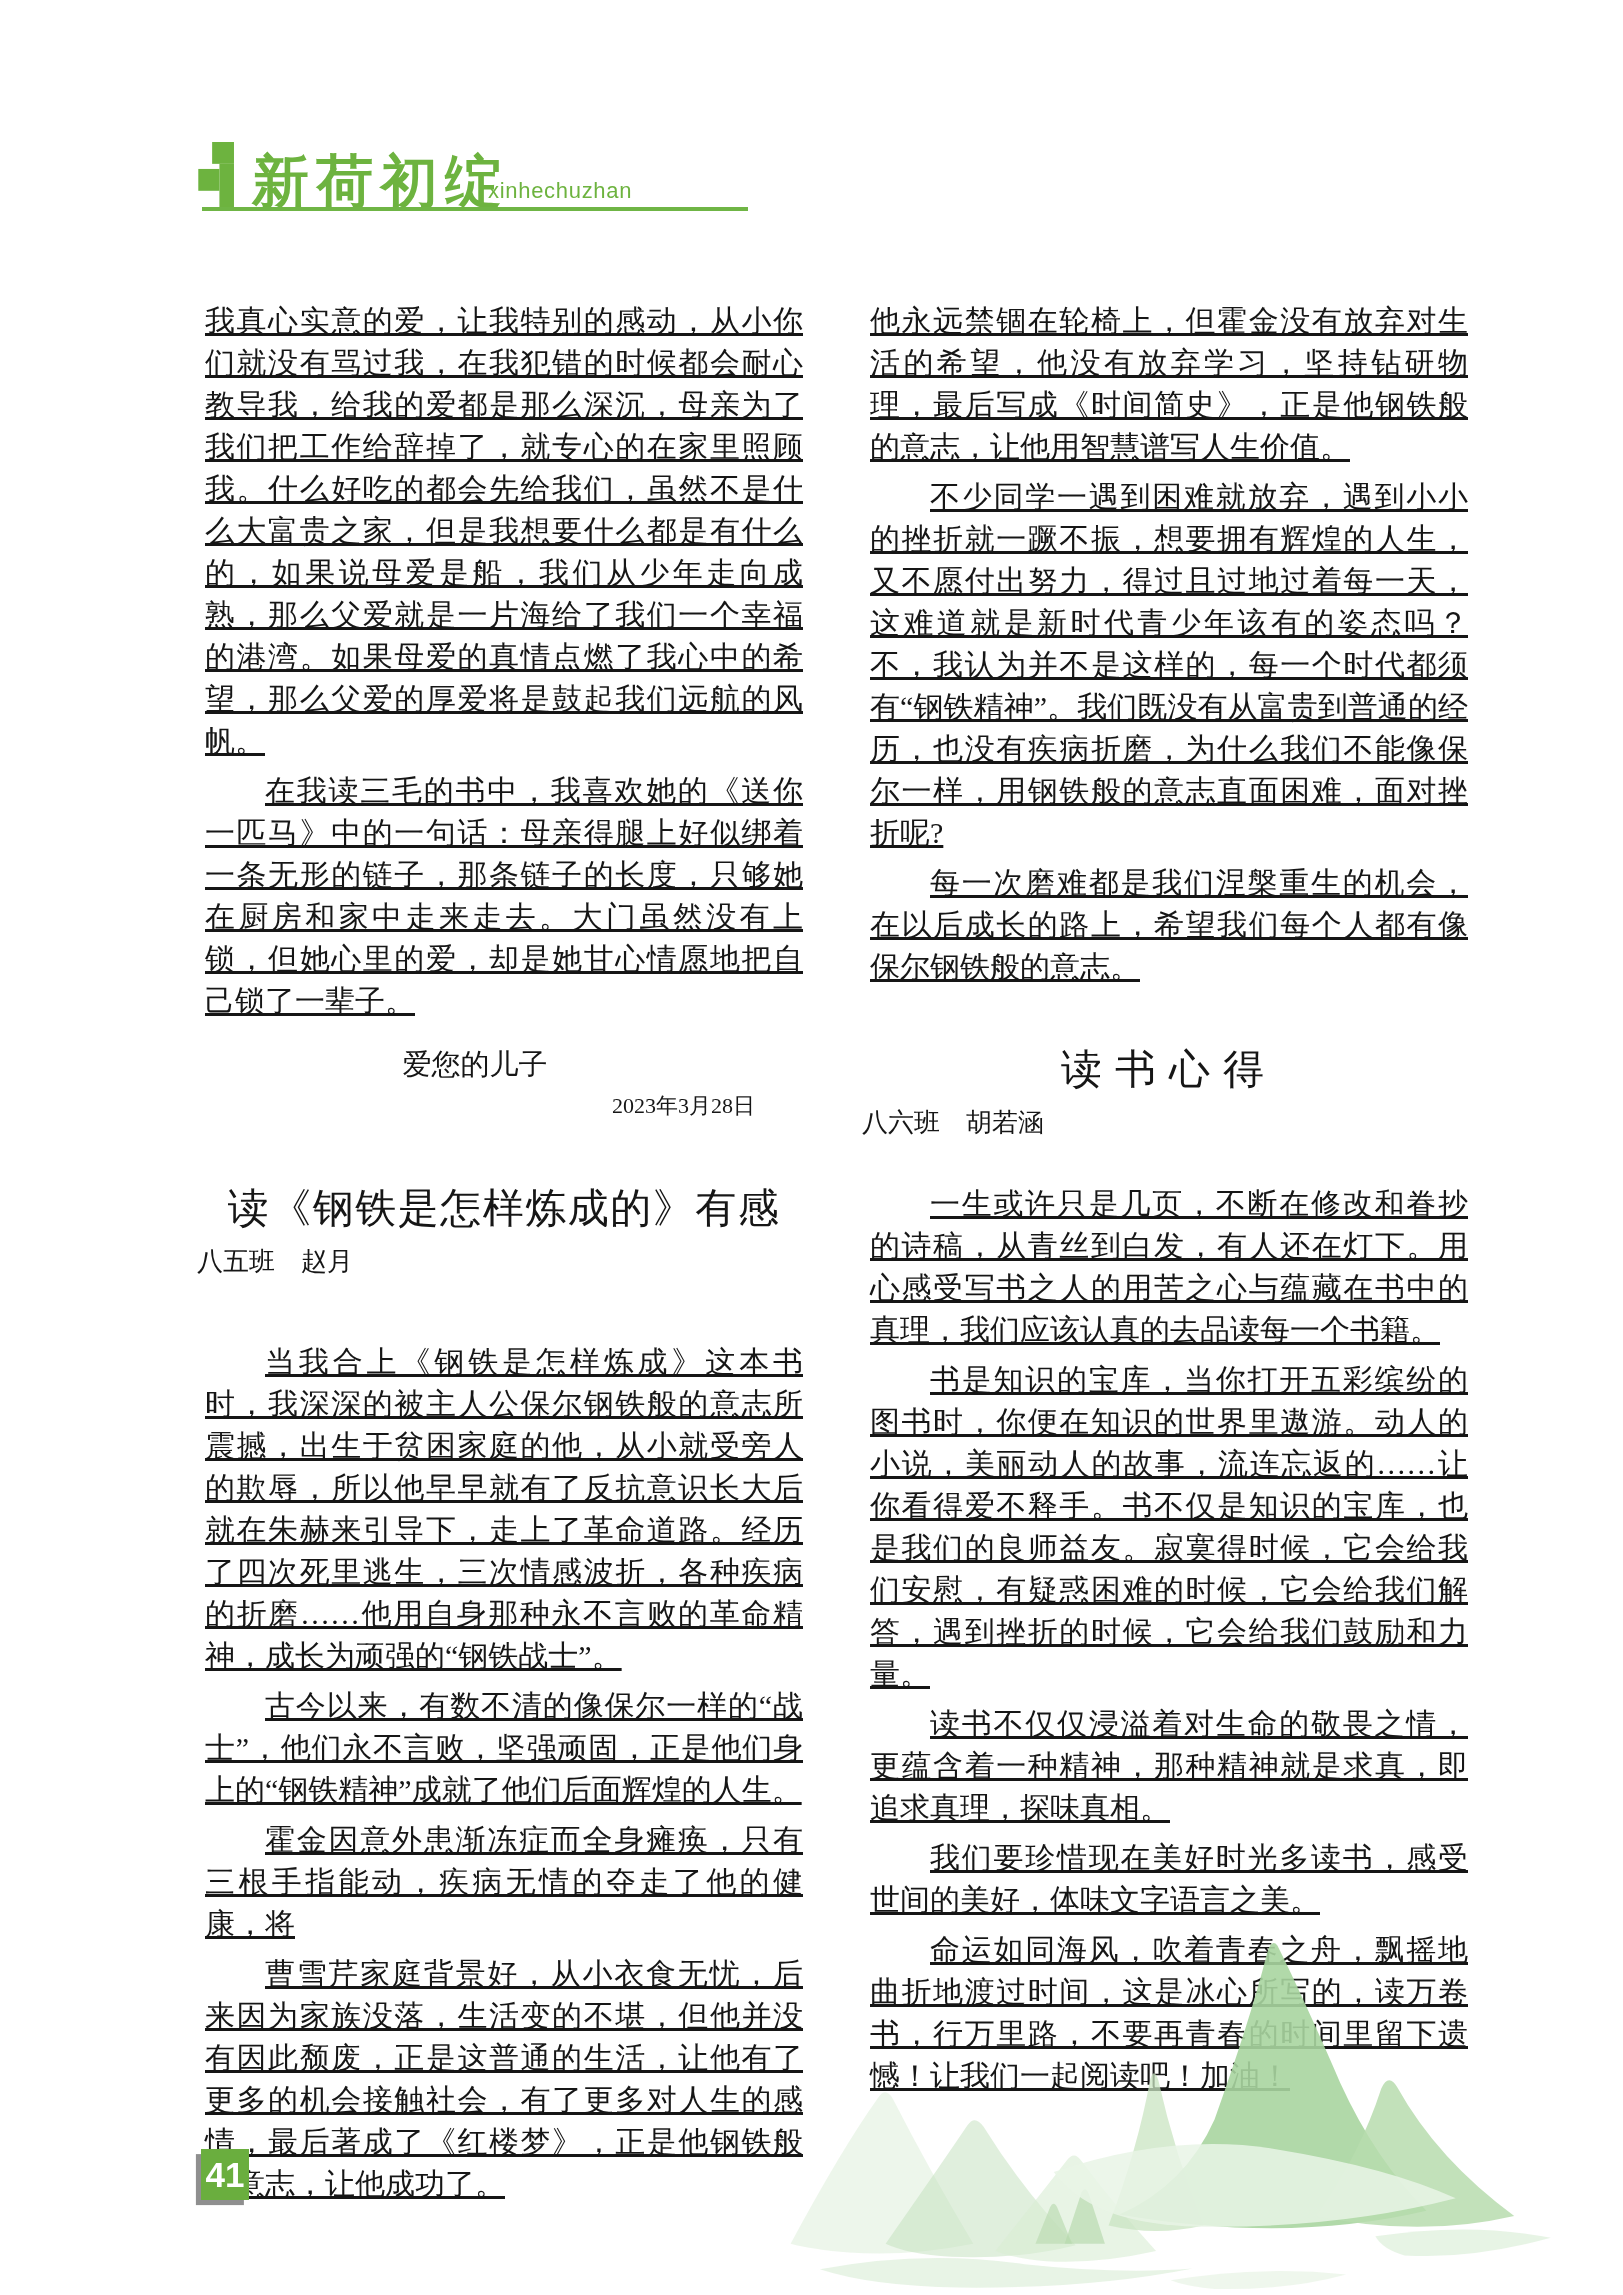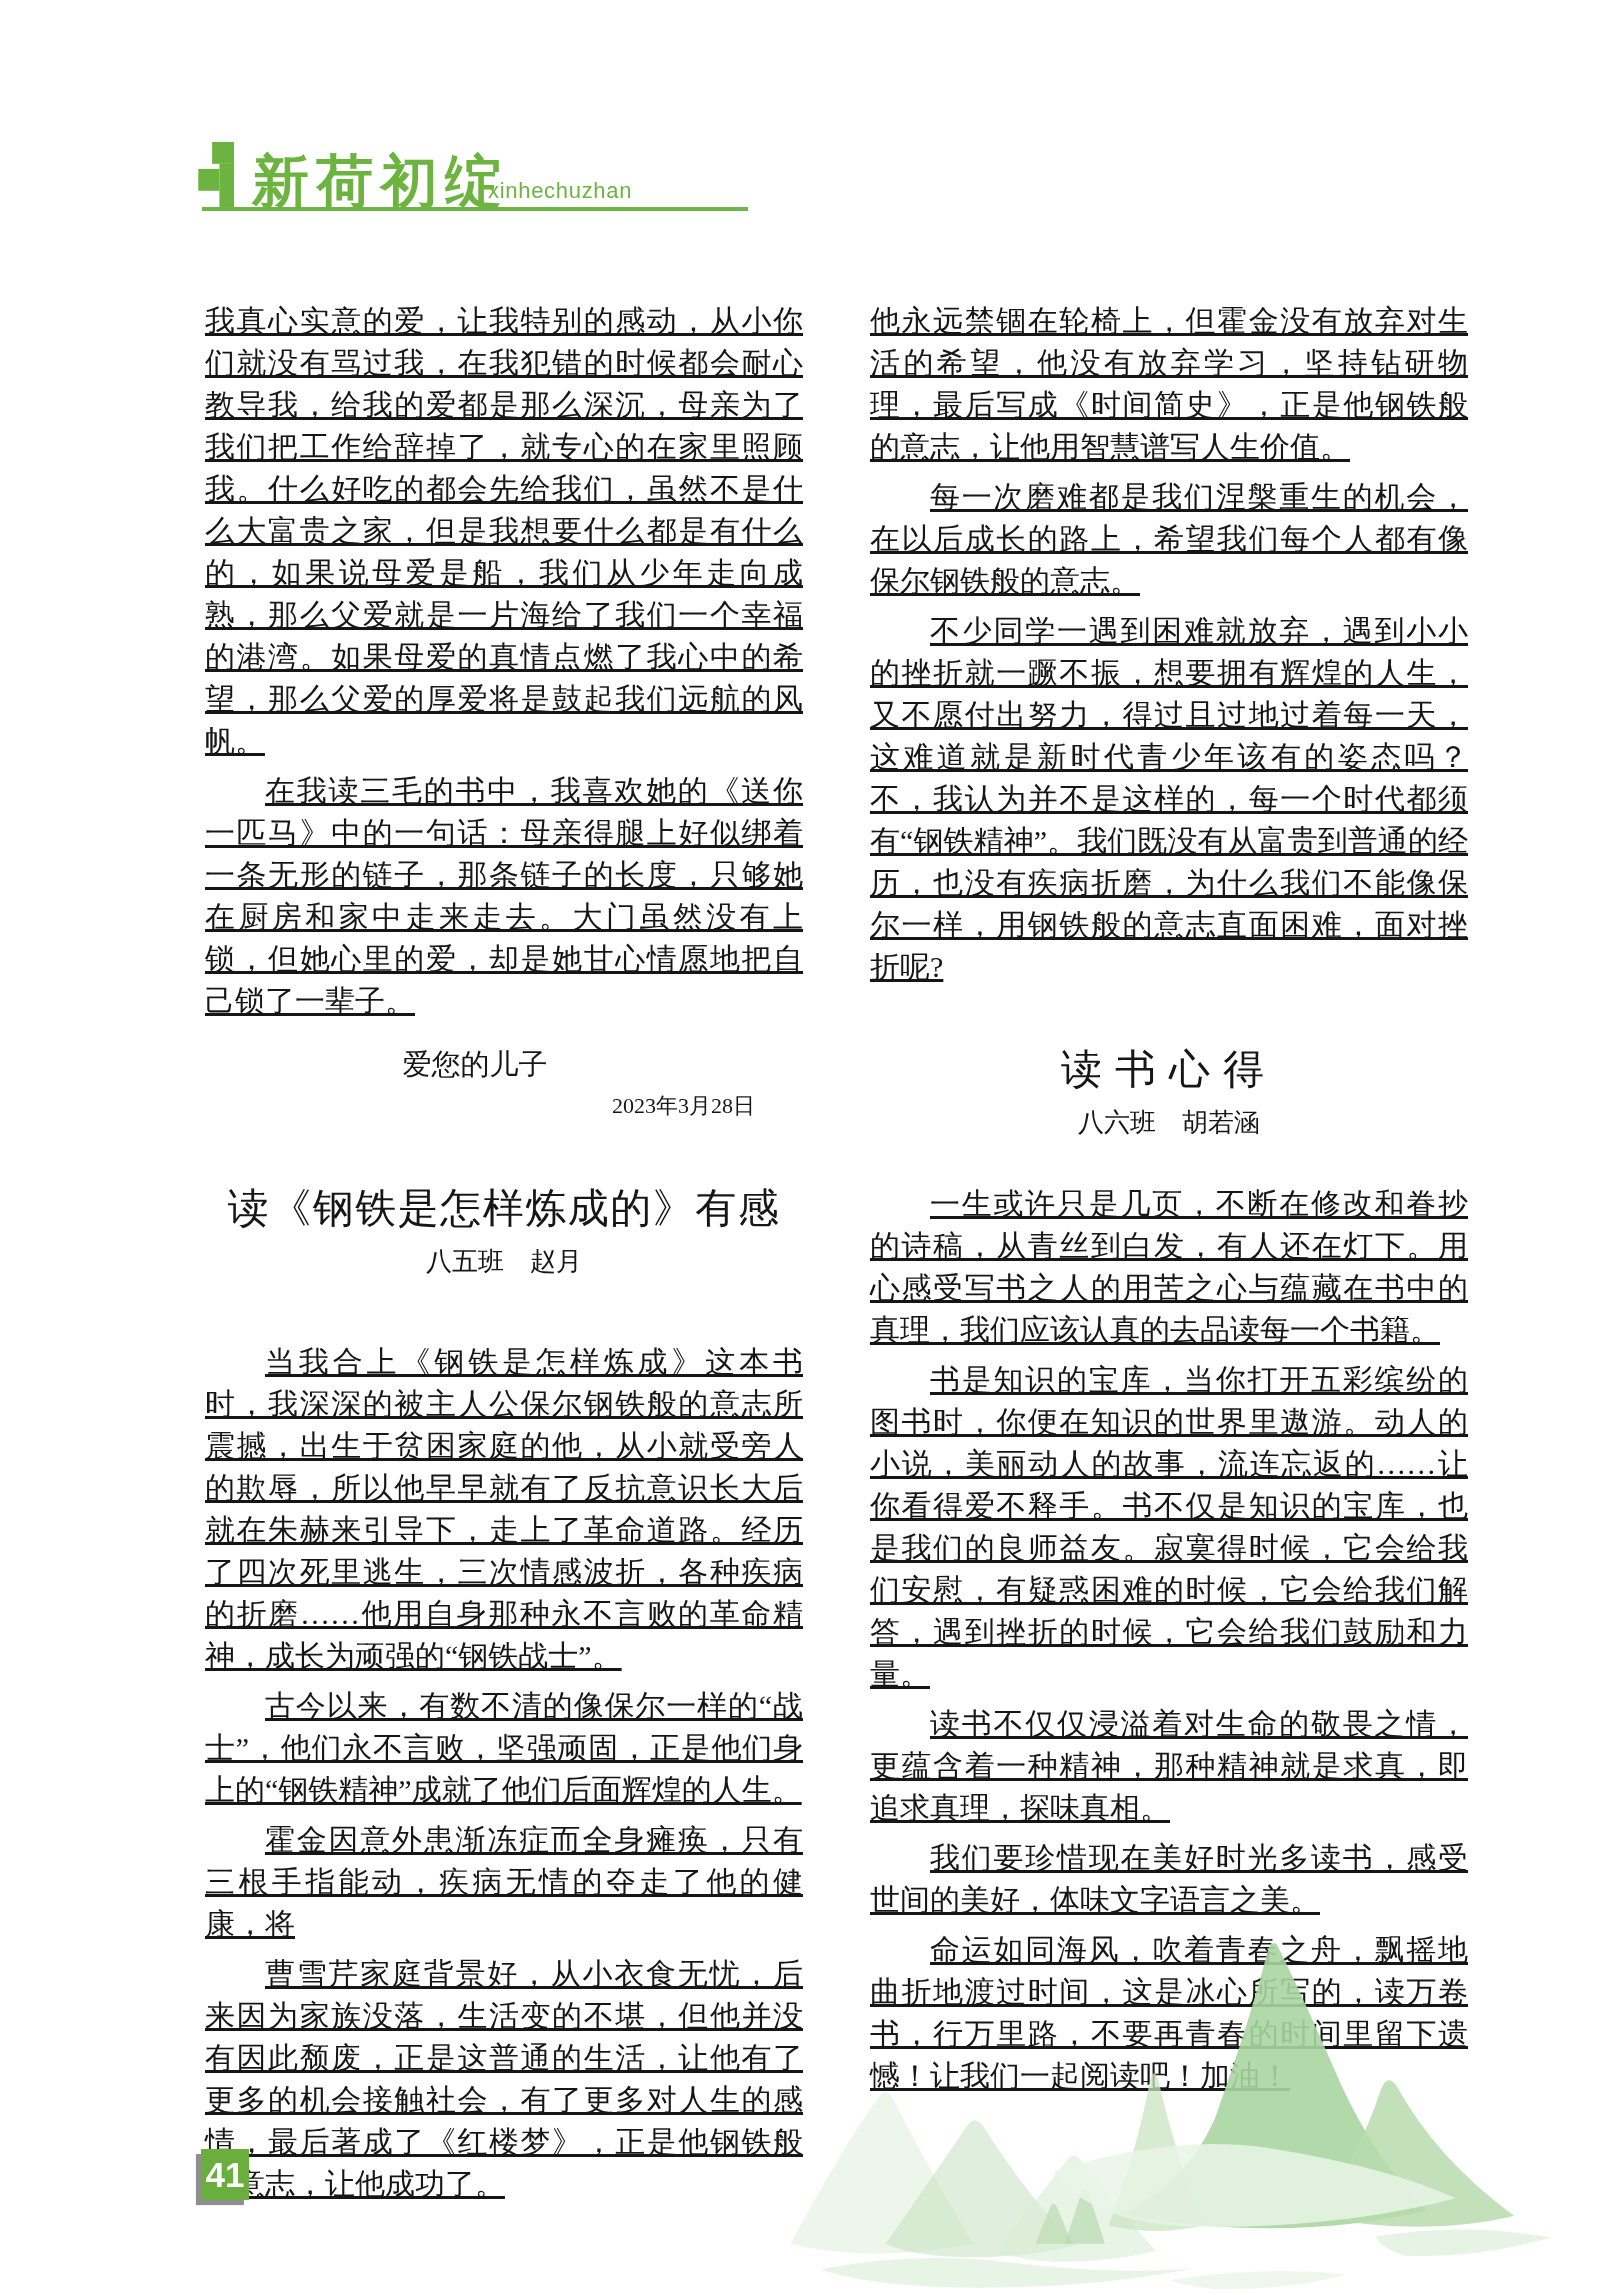--- a/index.html
+++ b/index.html
@@ -39,21 +39,21 @@
   }
   .sig-date{
     text-align:right;padding-right:56px;font-size:22px;line-height:42px;
   }
   .essay-title{
     margin-top:51px;text-align:center;
     font-size:41px;line-height:61px;letter-spacing:1.5px;white-space:nowrap;
   }
   .essay-title.small{letter-spacing:13px;}
   .essay-byline{
-    margin-top:4.4px;text-align:center;font-size:26px;line-height:38px;white-space:pre;
+    margin-top:4.4px;font-size:26px;line-height:38px;white-space:pre;
   }
   .essay-body{margin-top:60px;}
   .essay-body.tight{margin-top:41px;}
   
   .page-badge{
     position:absolute;left:201px;top:2149px;
     width:48px;height:51px;background:#6aae3e;
     box-shadow:-5.1px 5.1px 0 #8f8f8f;
     display:flex;align-items:center;justify-content:center;
     font-family:"Liberation Sans","DejaVu Sans",sans-serif;
@@ -91,22 +91,22 @@
         <p class="para indent">当我合上《钢铁是怎样炼成》这本书时，我深深的被主人公保尔钢铁般的意志所震撼，出生于贫困家庭的他，从小就受旁人的欺辱，所以他早早就有了反抗意识长大后就在朱赫来引导下，走上了革命道路。经历了四次死里逃生，三次情感波折，各种疾病的折磨……他用自身那种永不言败的革命精神，成长为顽强的“钢铁战士”。</p>
         <p class="para indent">古今以来，有数不清的像保尔一样的“战士”，他们永不言败，坚强顽固，正是他们身上的“钢铁精神”成就了他们后面辉煌的人生。</p>
         <p class="para indent">霍金因意外患渐冻症而全身瘫痪，只有三根手指能动，疾病无情的夺走了他的健康，将</p>
         <p class="para indent">曹雪芹家庭背景好，从小衣食无忧，后来因为家族没落，生活变的不堪，但他并没有因此颓废，正是这普通的生活，让他有了更多的机会接触社会，有了更多对人生的感情，最后著成了《红楼梦》，正是他钢铁般的意志，让他成功了。</p>
       </div>
   </div>
 
   <div class="col col-right">
     <div>
         <p class="para">他永远禁锢在轮椅上，但霍金没有放弃对生活的希望，他没有放弃学习，坚持钻研物理，最后写成《时间简史》，正是他钢铁般的意志，让他用智慧谱写人生价值。</p>
+        <p class="para indent">不少同学一遇到困难就放弃，遇到小小的挫折就一蹶不振，想要拥有辉煌的人生，又不愿付出努力，得过且过地过着每一天，这难道就是新时代青少年该有的姿态吗？不，我认为并不是这样的，每一个时代都须有“钢铁精神”。我们既没有从富贵到普通的经历，也没有疾病折磨，为什么我们不能像保尔一样，用钢铁般的意志直面困难，面对挫折呢?</p>
         <p class="para indent">每一次磨难都是我们涅槃重生的机会，在以后成长的路上，希望我们每个人都有像保尔钢铁般的意志。</p>
-        <p class="para indent">不少同学一遇到困难就放弃，遇到小小的挫折就一蹶不振，想要拥有辉煌的人生，又不愿付出努力，得过且过地过着每一天，这难道就是新时代青少年该有的姿态吗？不，我认为并不是这样的，每一个时代都须有“钢铁精神”。我们既没有从富贵到普通的经历，也没有疾病折磨，为什么我们不能像保尔一样，用钢铁般的意志直面困难，面对挫折呢?</p>
       </div>
     <div class="essay-title small">读书心得</div>
     <div class="essay-byline">八六班　胡若涵</div>
     <div class="essay-body tight">
         <p class="para indent">一生或许只是几页，不断在修改和眷抄的诗稿，从青丝到白发，有人还在灯下。用心感受写书之人的用苦之心与蕴藏在书中的真理，我们应该认真的去品读每一个书籍。</p>
         <p class="para indent">书是知识的宝库，当你打开五彩缤纷的图书时，你便在知识的世界里遨游。动人的小说，美丽动人的故事，流连忘返的……让你看得爱不释手。书不仅是知识的宝库，也是我们的良师益友。寂寞得时候，它会给我们安慰，有疑惑困难的时候，它会给我们解答，遇到挫折的时候，它会给我们鼓励和力量。</p>
         <p class="para indent">读书不仅仅浸溢着对生命的敬畏之情，更蕴含着一种精神，那种精神就是求真，即追求真理，探味真相。</p>
         <p class="para indent">我们要珍惜现在美好时光多读书，感受世间的美好，体味文字语言之美。</p>
         <p class="para indent">命运如同海风，吹着青春之舟，飘摇地曲折地渡过时间，这是冰心所写的，读万卷书，行万里路，不要再青春的时间里留下遗憾！让我们一起阅读吧！加油！</p>
       </div>

